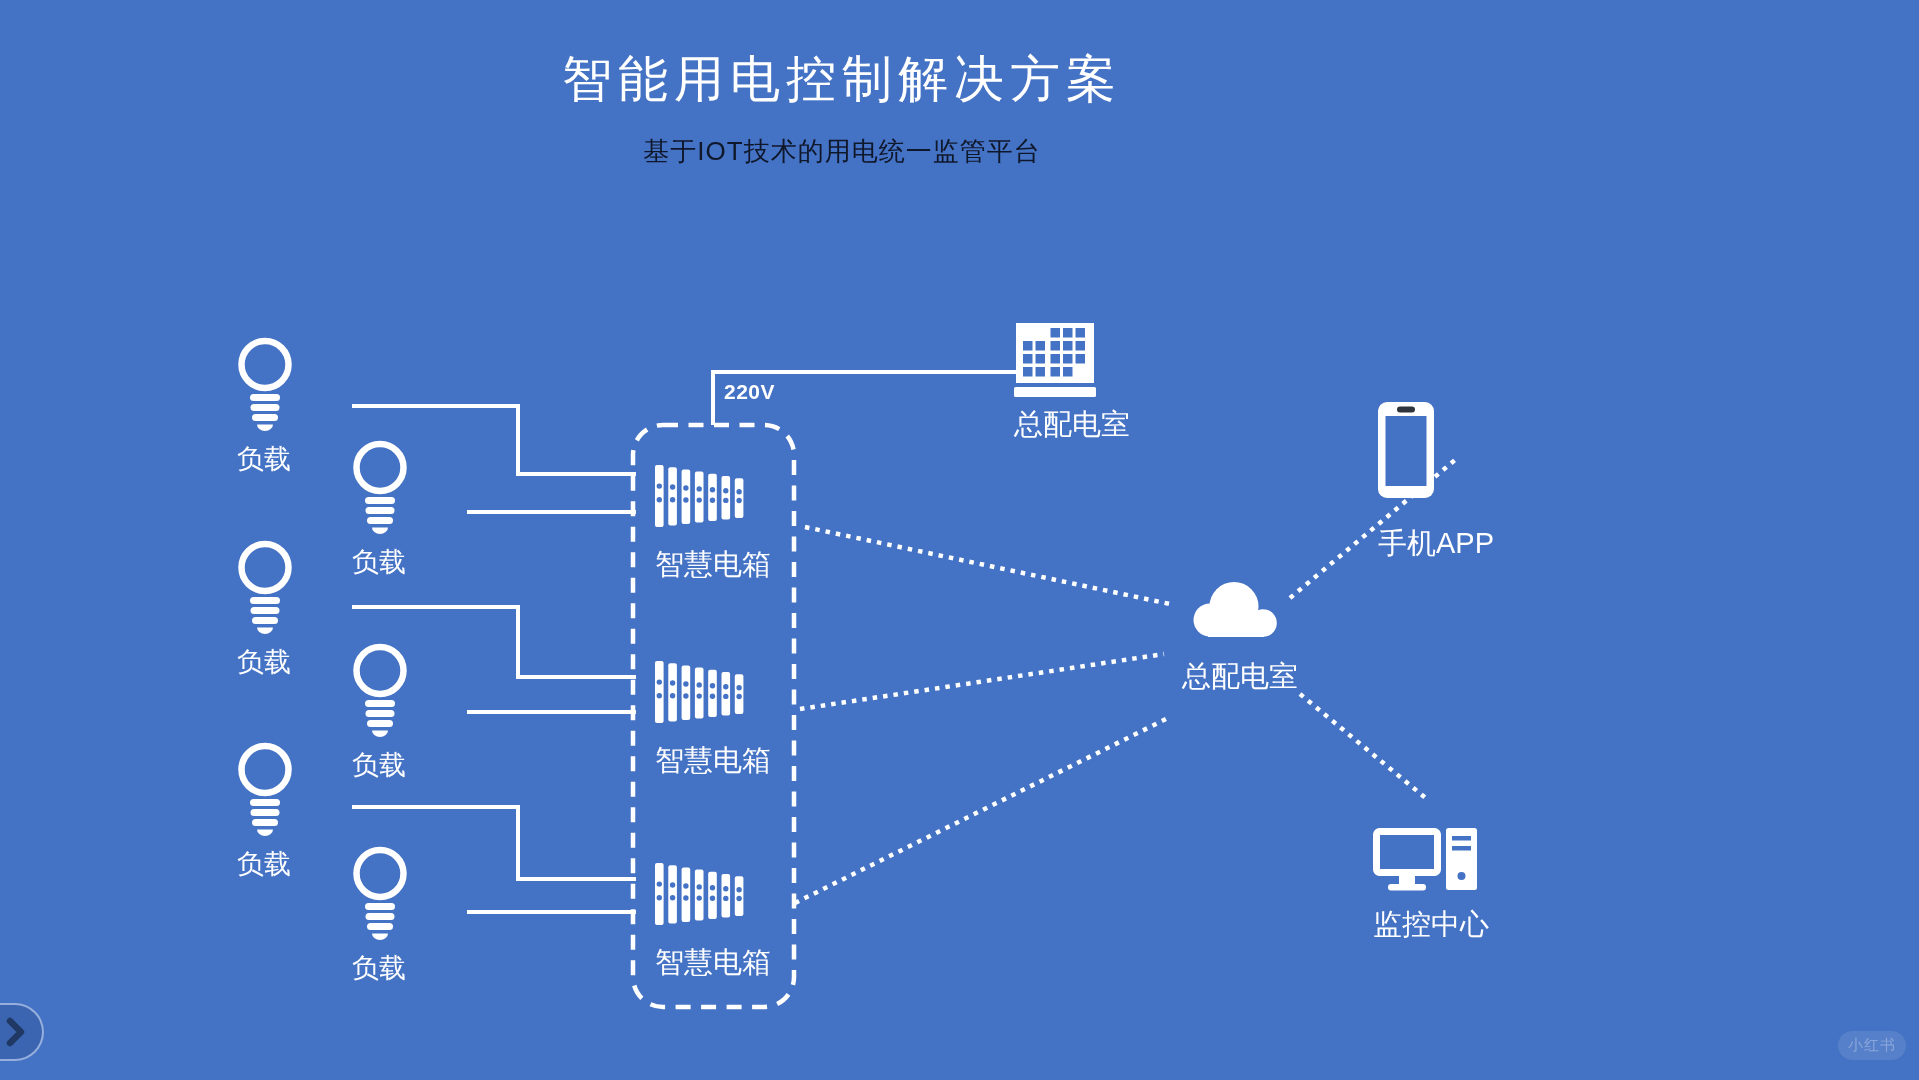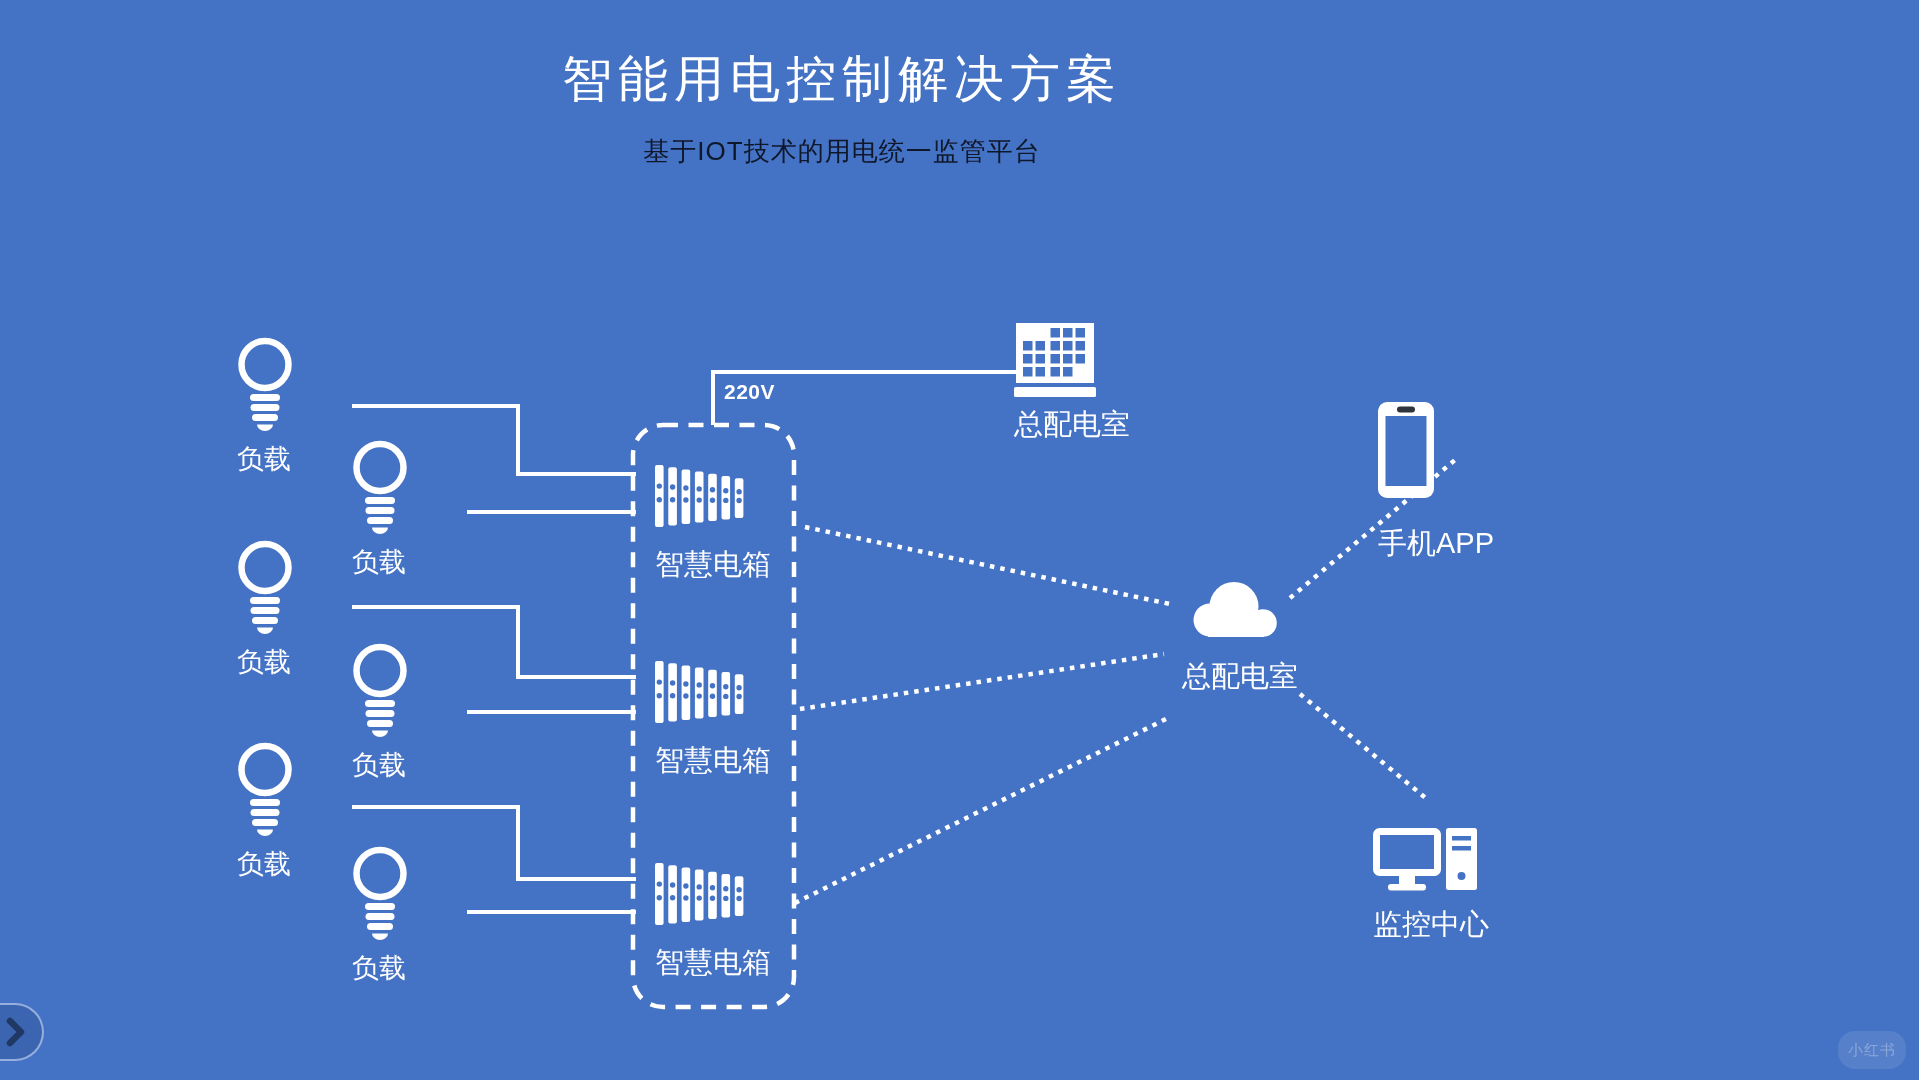--- a/index.html
+++ b/index.html
@@ -33,21 +33,21 @@
     color:#ffffff;font-size:21px;font-weight:700;letter-spacing:.5px;text-align:right;
   }
   .nav-pill{
     position:absolute;left:-46px;top:1003px;width:90px;height:58px;
     border-radius:29px;background:rgba(21,44,92,0.18);
     border:2px solid rgba(225,237,255,0.55);
     display:flex;align-items:center;justify-content:flex-end;
     padding-right:14px;box-sizing:border-box;cursor:pointer;
   }
   .watermark{
-    position:absolute;left:1838px;top:1031px;width:68px;height:38px;
+    position:absolute;left:1838px;top:1031px;width:68px;height:29px;
     border-radius:17px;background:rgba(255,255,255,0.10);
     display:flex;align-items:center;justify-content:center;
     color:rgba(255,255,255,0.30);font-size:15px;letter-spacing:1px;
   }
 </style>
 </head>
 <body>
 
 <div class="slide">
 

